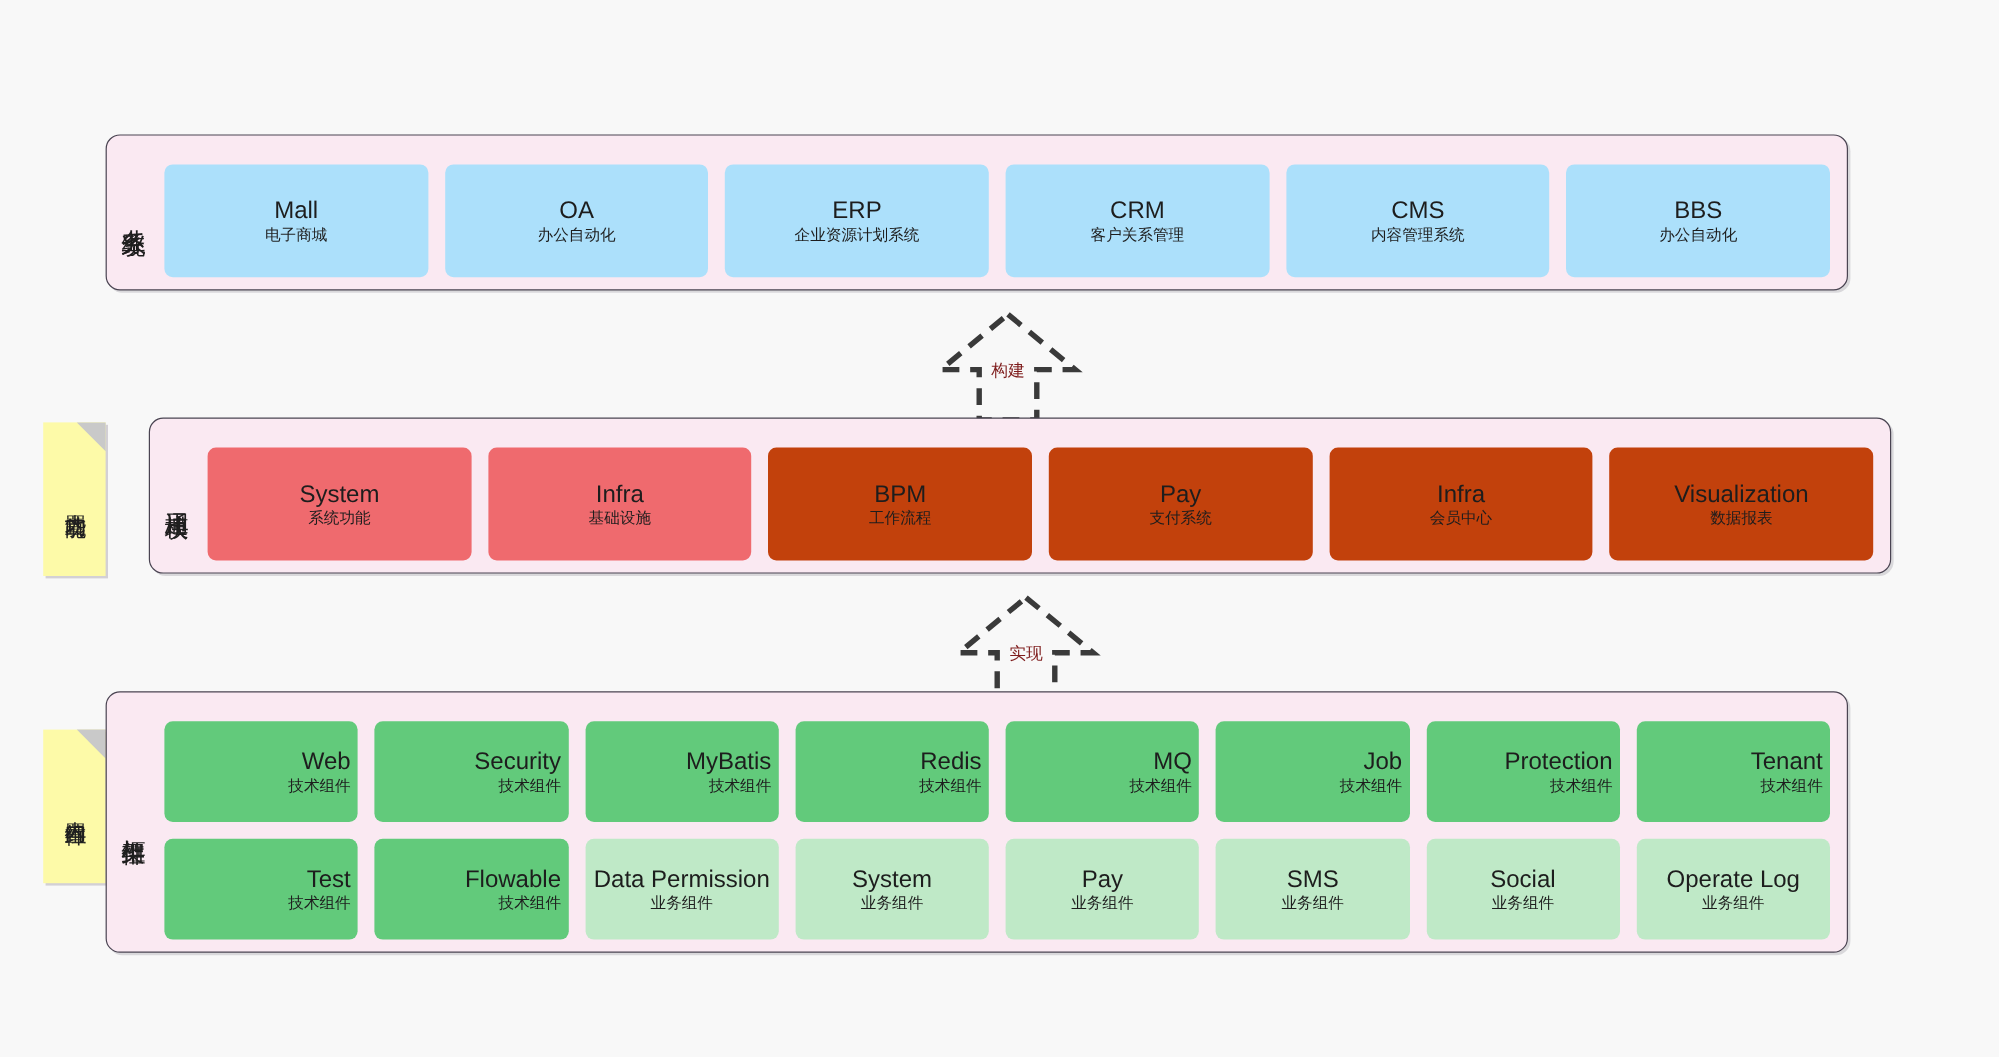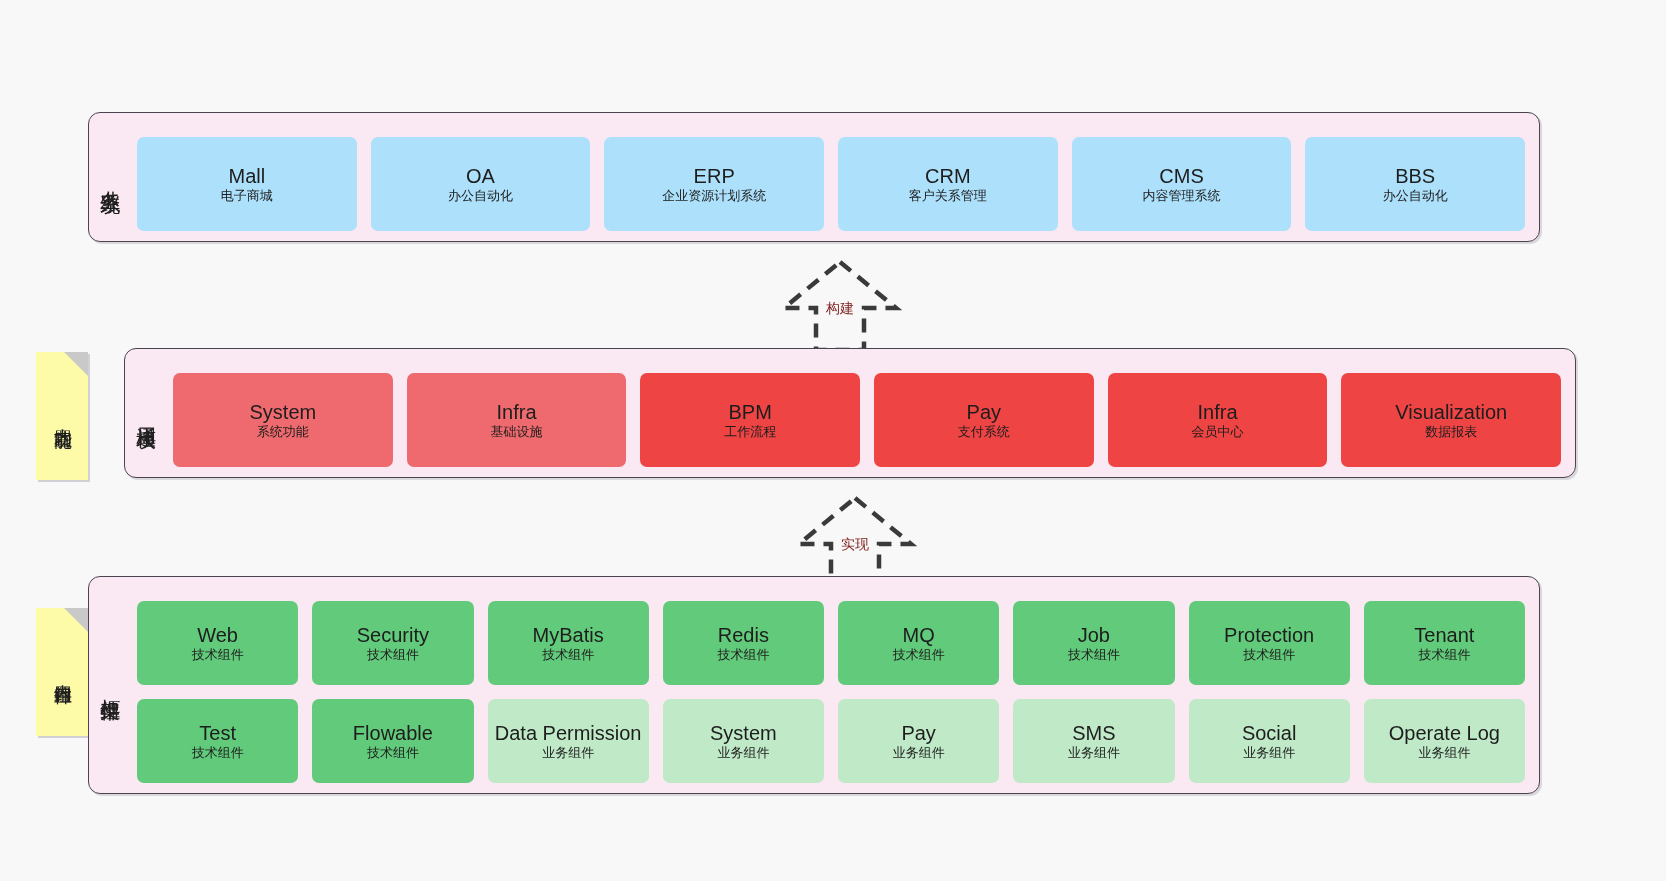--- a/index.html
+++ b/index.html
@@ -66,22 +66,22 @@
     text-align: center;
     line-height: 1.22;
     color: #1d1d1d;
     padding: 4px 6px;
   }
   .card .t1 { font-size: 20px; }
   .card .t2 { font-size: 13px; }
 
   .c-blue       { background: #ace0fb; }
   .c-red        { background: #ef6a6e; }
-  .c-pink       { background: #ef4444; }
-  .c-green      { background: #62ca7b; }
+  .c-pink       { background: #c2410c; }
+  .c-green      { background: #62ca7b; align-items: flex-end; }
   .c-greenlight { background: #bfe9c7; }
 
   
   .note {
     position: absolute;
     background: #fdfaa8;
     border: none;
     box-shadow: 2px 2px 0 rgba(80,70,90,0.22);
     display: flex;
     align-items: center;

